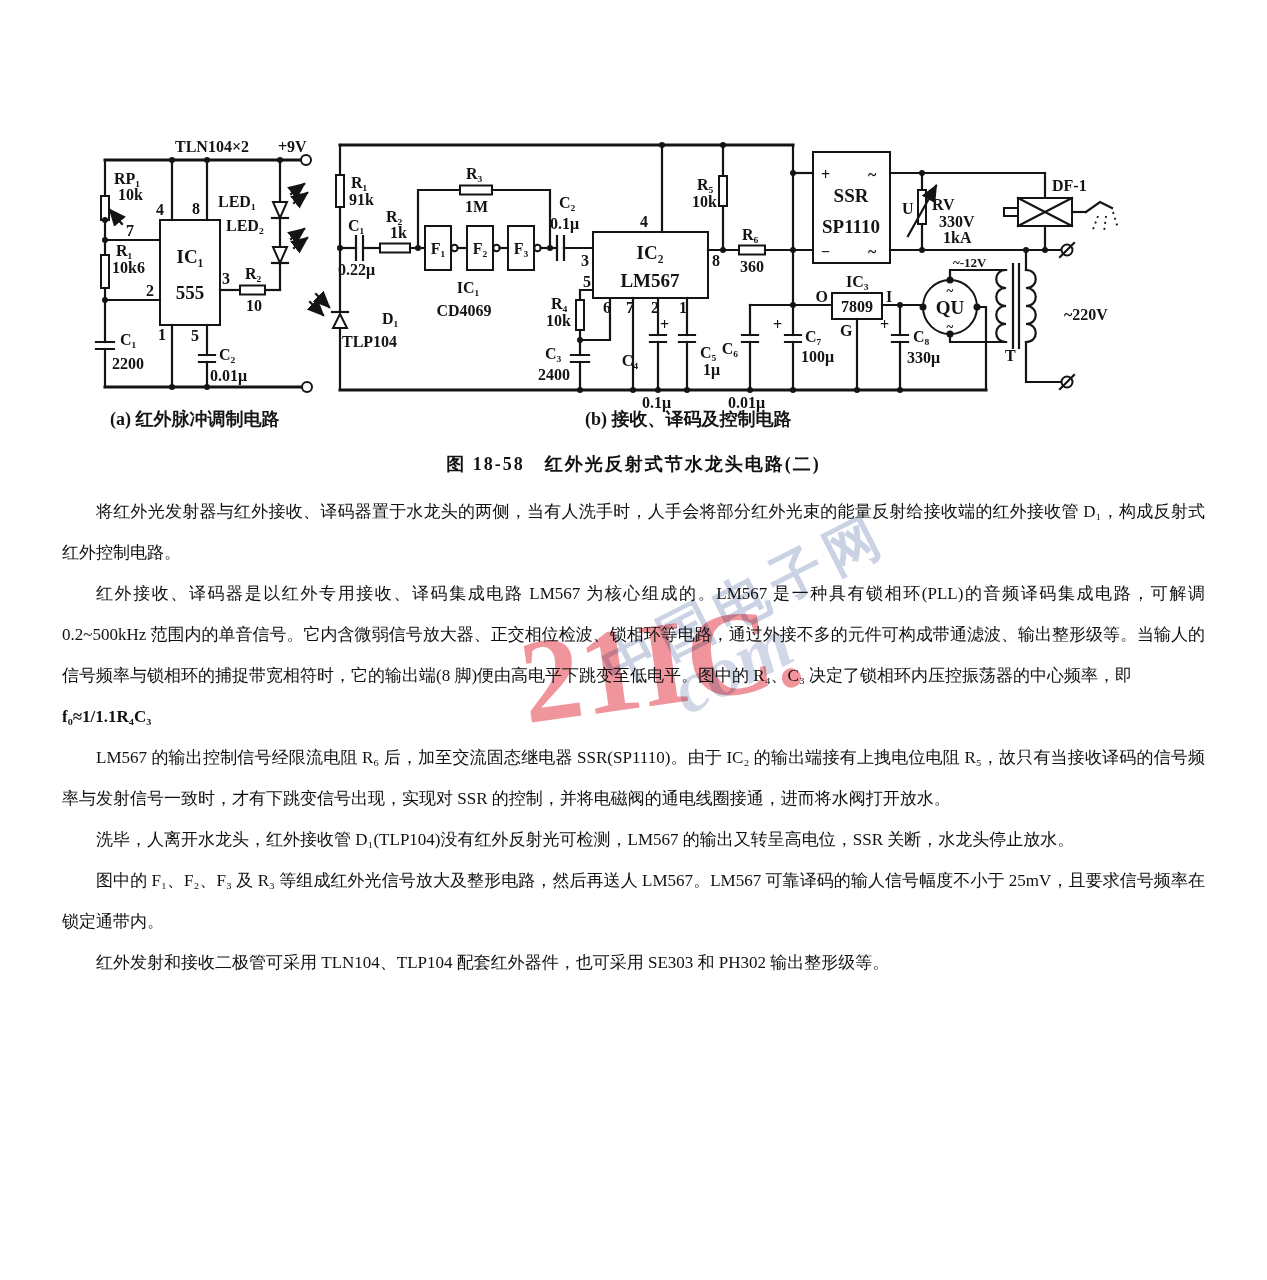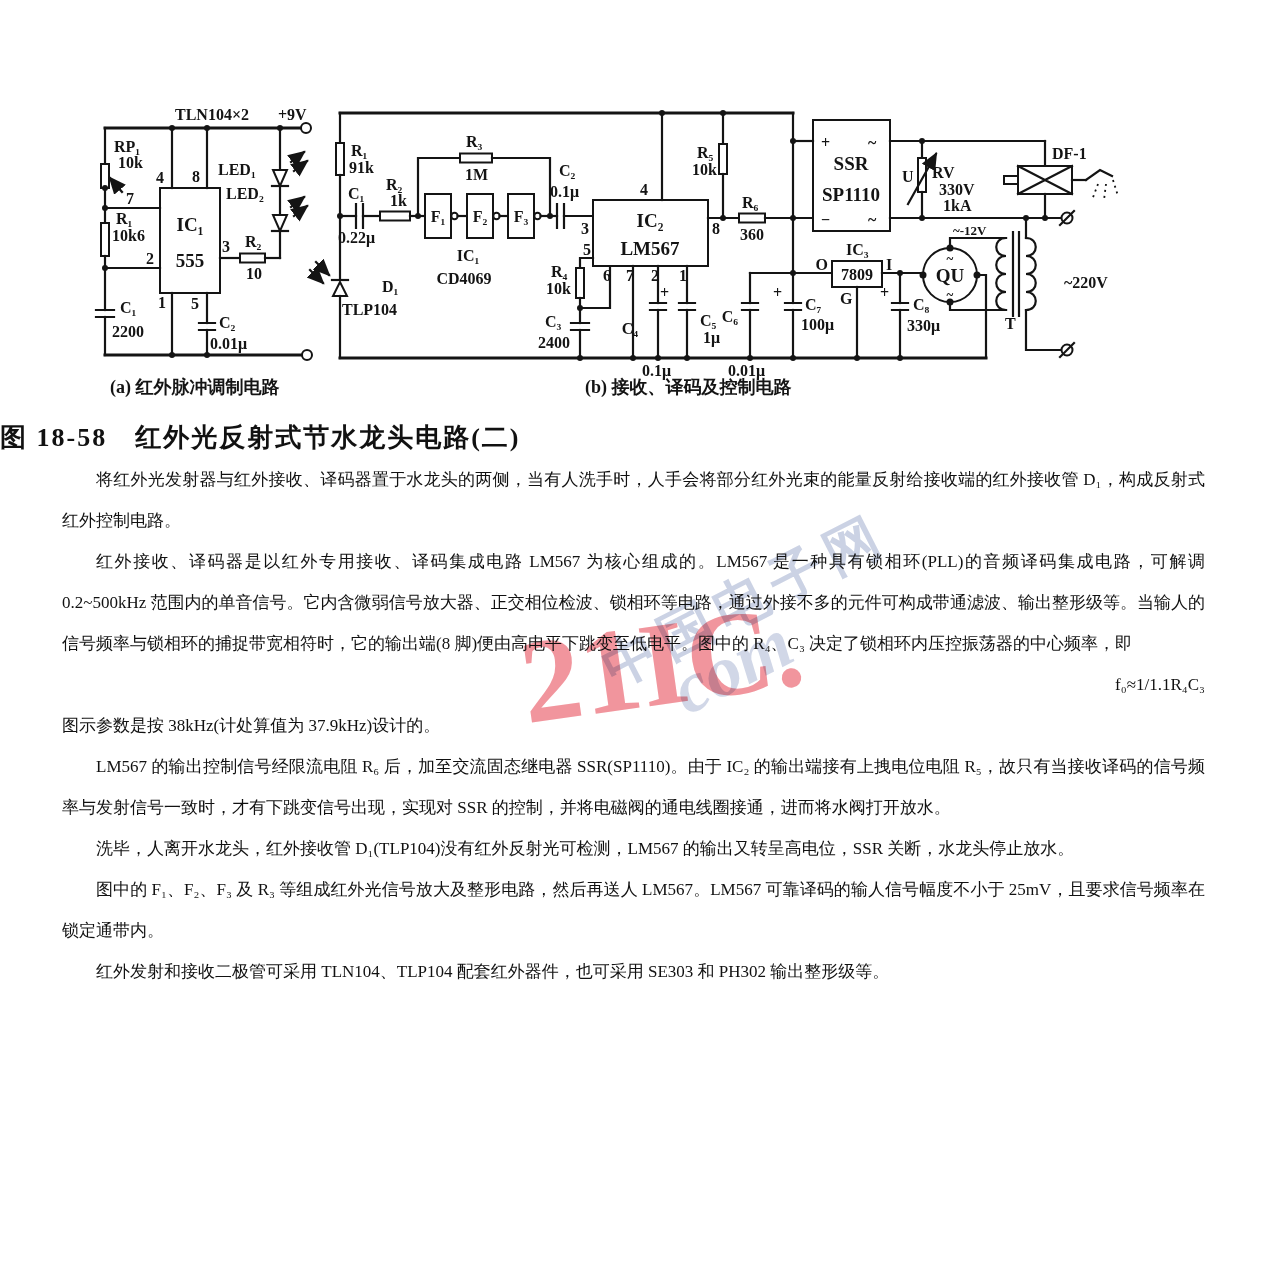--- a/index.html
+++ b/index.html
@@ -11,35 +11,35 @@
   .lbl{font-size:16px;font-weight:bold;}
   .sm{font-size:13px;font-weight:bold;}
   .big{font-size:19px;font-weight:bold;}
   .cap{font-size:18px;font-weight:bold;}
   .w{stroke:#141414;stroke-width:2.2;fill:none;stroke-linecap:square;}
   .w3{stroke:#141414;stroke-width:3;fill:none;stroke-linecap:square;}
   .comp{fill:#ffffff;stroke:#141414;stroke-width:2;}
   .dot{fill:#141414;stroke:none;}
   .term{fill:#ffffff;stroke:#141414;stroke-width:2;}
   .dash{stroke:#141414;stroke-width:1.8;fill:none;stroke-dasharray:2,4;}
-  .fig-caption{position:absolute;left:0;top:420px;width:100%;text-align:left;
-               font-size:26px;font-weight:bold;letter-spacing:2px;}
+  .fig-caption{position:absolute;left:0;top:420px;width:100%;text-align:center;
+               font-size:18px;font-weight:bold;letter-spacing:2px;}
   .body-text{position:absolute;left:62px;top:459px;width:1143px;font-size:17px;
              line-height:41px;text-align:justify;}
   .body-text p{margin:0;text-indent:2em;}
   .body-text p.noindent{text-indent:0;}
-  .body-text .formula{text-align:right;text-indent:0;font-weight:normal;}
+  .body-text .formula{text-align:left;text-indent:0;font-weight:bold;}
   .watermark{position:absolute;left:520px;top:565px;width:460px;pointer-events:none;z-index:0;}
   .watermark .small{position:absolute;left:70px;top:0;transform:rotate(-27deg);
       font-size:54px;font-weight:bold;letter-spacing:8px;color:rgba(140,155,195,0.45);white-space:nowrap;}
   .watermark .script{position:absolute;left:150px;top:60px;transform:rotate(-27deg);
       font-size:72px;font-style:italic;font-weight:bold;color:rgba(140,155,195,0.40);}
   .watermark .bigred{position:absolute;left:0px;top:30px;transform:rotate(-8deg);
       font-size:120px;font-weight:bold;color:rgba(238,130,140,0.85);mix-blend-mode:multiply;}
-  .body-text, .fig-caption, .schematic{z-index:1;}
+  .body-text, .fig-caption, .schematic{z-index:1;margin-top:32px;}
   .layer{position:relative;z-index:1;}
 </style>
 </head>
 <body>
 
 <div class="page">
 
   <div class="watermark">
     <div class="small">中国电子网</div>
     <div class="script">com</div>
@@ -341,20 +341,19 @@
     </g>
   </svg>
   </div>
 
   <div class="fig-caption">图 18-58　红外光反射式节水龙头电路(二)</div>
 
   <div class="body-text">
     <p>将红外光发射器与红外接收、译码器置于水龙头的两侧，当有人洗手时，人手会将部分红外光束的能量反射给接收端的红外接收管 D₁，构成反射式红外控制电路。</p>
     <p>红外接收、译码器是以红外专用接收、译码集成电路 LM567 为核心组成的。LM567 是一种具有锁相环(PLL)的音频译码集成电路，可解调 0.2~500kHz 范围内的单音信号。它内含微弱信号放大器、正交相位检波、锁相环等电路，通过外接不多的元件可构成带通滤波、输出整形级等。当输人的信号频率与锁相环的捕捉带宽相符时，它的输出端(8 脚)便由高电平下跳变至低电平。图中的 R₄、C₃ 决定了锁相环内压控振荡器的中心频率，即</p>
     <p class="formula">f₀≈1/1.1R₄C₃</p>
-    <p class="noindent">图示参数是按 38kHz(计处算值为 37.9kHz)设计的。</p>
     <p>LM567 的输出控制信号经限流电阻 R₆ 后，加至交流固态继电器 SSR(SP1110)。由于 IC₂ 的输出端接有上拽电位电阻 R₅，故只有当接收译码的信号频率与发射信号一致时，才有下跳变信号出现，实现对 SSR 的控制，并将电磁阀的通电线圈接通，进而将水阀打开放水。</p>
     <p>洗毕，人离开水龙头，红外接收管 D₁(TLP104)没有红外反射光可检测，LM567 的输出又转呈高电位，SSR 关断，水龙头停止放水。</p>
     <p>图中的 F₁、F₂、F₃ 及 R₃ 等组成红外光信号放大及整形电路，然后再送人 LM567。LM567 可靠译码的输人信号幅度不小于 25mV，且要求信号频率在锁定通带内。</p>
     <p>红外发射和接收二极管可采用 TLN104、TLP104 配套红外器件，也可采用 SE303 和 PH302 输出整形级等。</p>
   </div>
 
 </div>
 
 </body></html>

